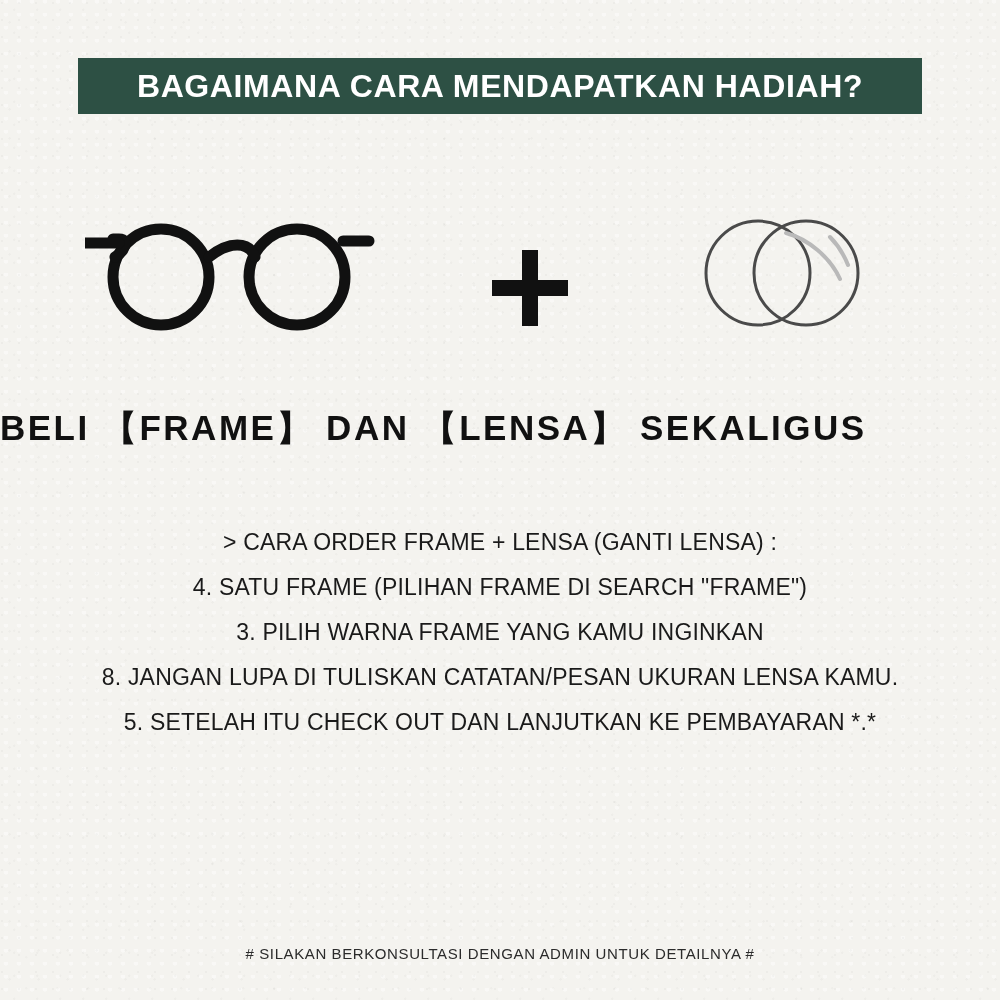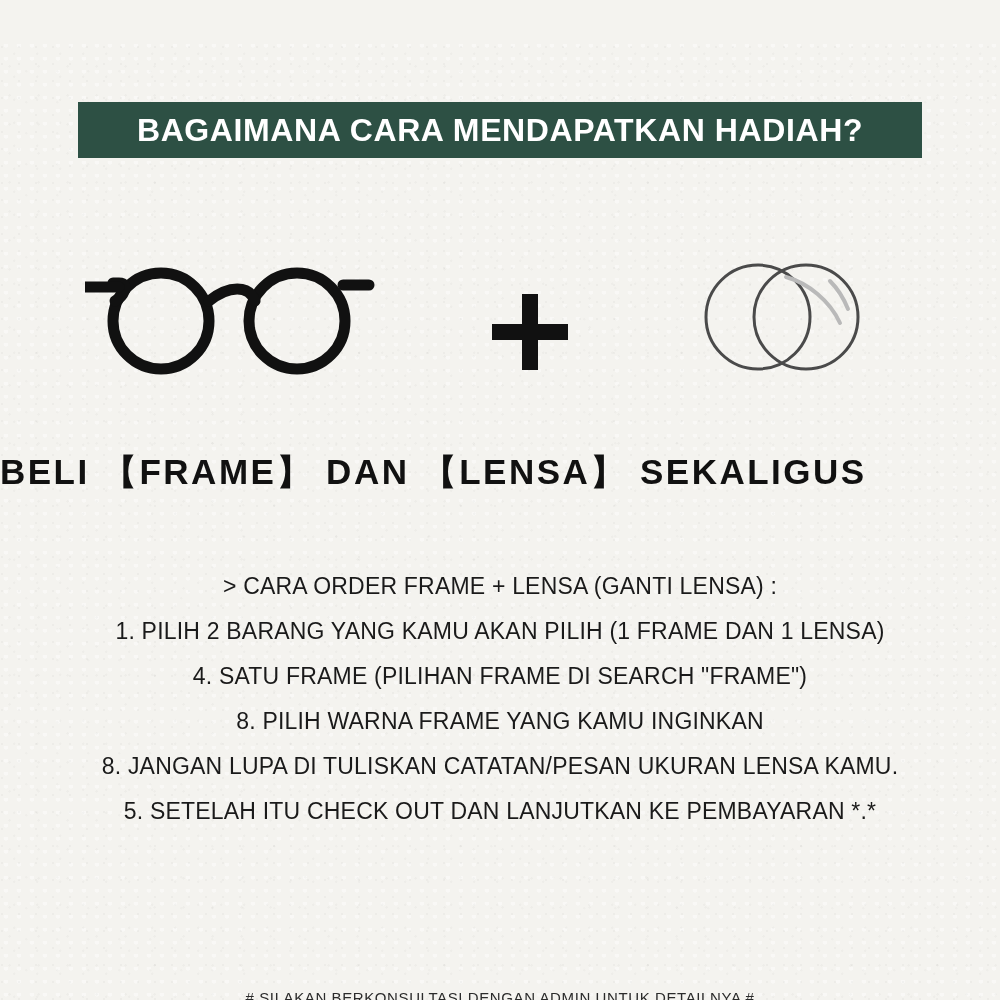--- a/index.html
+++ b/index.html
@@ -24,21 +24,20 @@
       radial-gradient(circle at 33% 77%, rgba(0,0,0,0.03) 0 1px, transparent 1.4px),
       radial-gradient(circle at 85% 88%, rgba(0,0,0,0.028) 0 1px, transparent 1.4px),
       radial-gradient(circle at 45% 10%, rgba(255,255,255,0.5) 0 2px, transparent 2.6px);
     background-size: 17px 17px, 23px 23px, 29px 29px, 31px 31px, 13px 13px;
     pointer-events: none;
     opacity: .85;
   }
   .canvas {
     position: absolute;
     inset: 0;
-    margin-top: 44px;
   }
 
   
   .header-banner {
     position: absolute;
     left: 78px;
     top: 58px;
     width: 844px;
     height: 56px;
     background: #2d5044;
@@ -168,22 +167,21 @@
         <path d="M96 28 C118 34, 140 52, 150 74" stroke="#b9b9b9" stroke-width="4" stroke-linecap="round" fill="none"></path>
         <path d="M140 32 C148 40, 154 50, 158 60" stroke="#b9b9b9" stroke-width="4" stroke-linecap="round" fill="none"></path>
       </svg>
     </div>
   </div>
 
   <div class="headline">BELI 【FRAME】 DAN 【LENSA】 SEKALIGUS</div>
 
   <div class="steps">
     <div class="line">&gt; CARA ORDER FRAME + LENSA (GANTI LENSA) :</div>
-    <div class="line">1. PILIH 2 BARANG YANG KAMU AKAN PILIH (1 FRAME DAN 1 LENSA)</div>
     <div class="line">4. SATU FRAME (PILIHAN FRAME DI SEARCH "FRAME")</div>
-    <div class="line">8. PILIH WARNA FRAME YANG KAMU INGINKAN</div>
+    <div class="line">3. PILIH WARNA FRAME YANG KAMU INGINKAN</div>
     <div class="line">8. JANGAN LUPA DI TULISKAN CATATAN/PESAN UKURAN LENSA KAMU.</div>
     <div class="line">5. SETELAH ITU CHECK OUT DAN LANJUTKAN KE PEMBAYARAN *.*</div>
   </div>
 
   <div class="footer-note"># SILAKAN BERKONSULTASI DENGAN ADMIN UNTUK DETAILNYA #</div>
 
 </div>
 
 </body></html>

